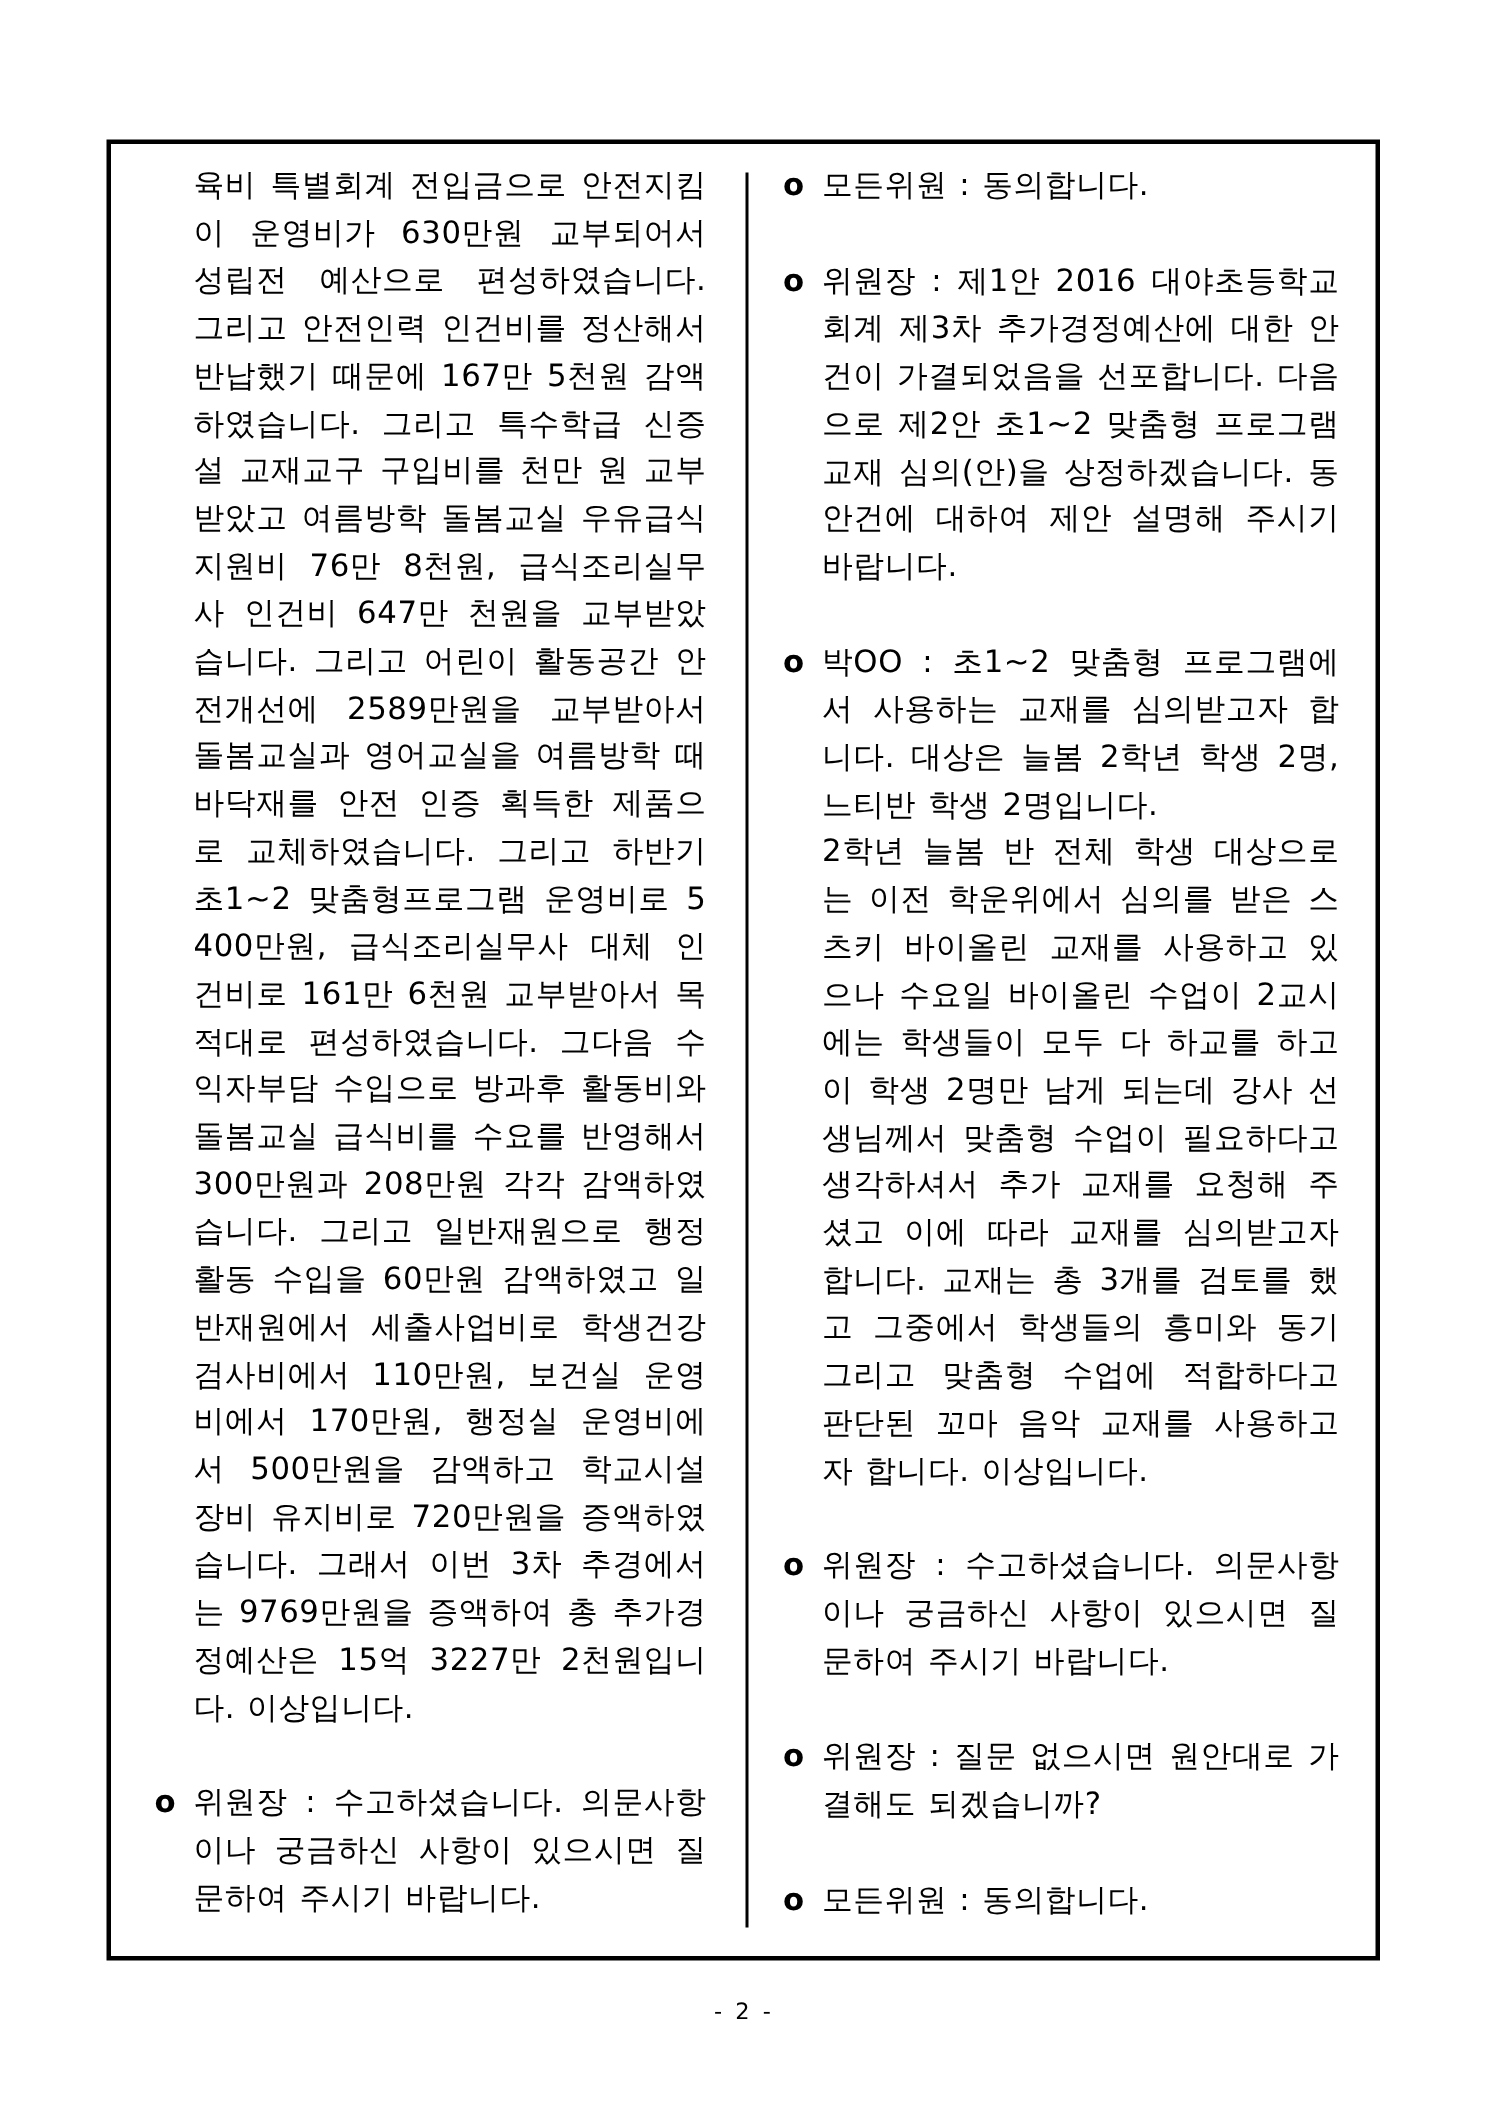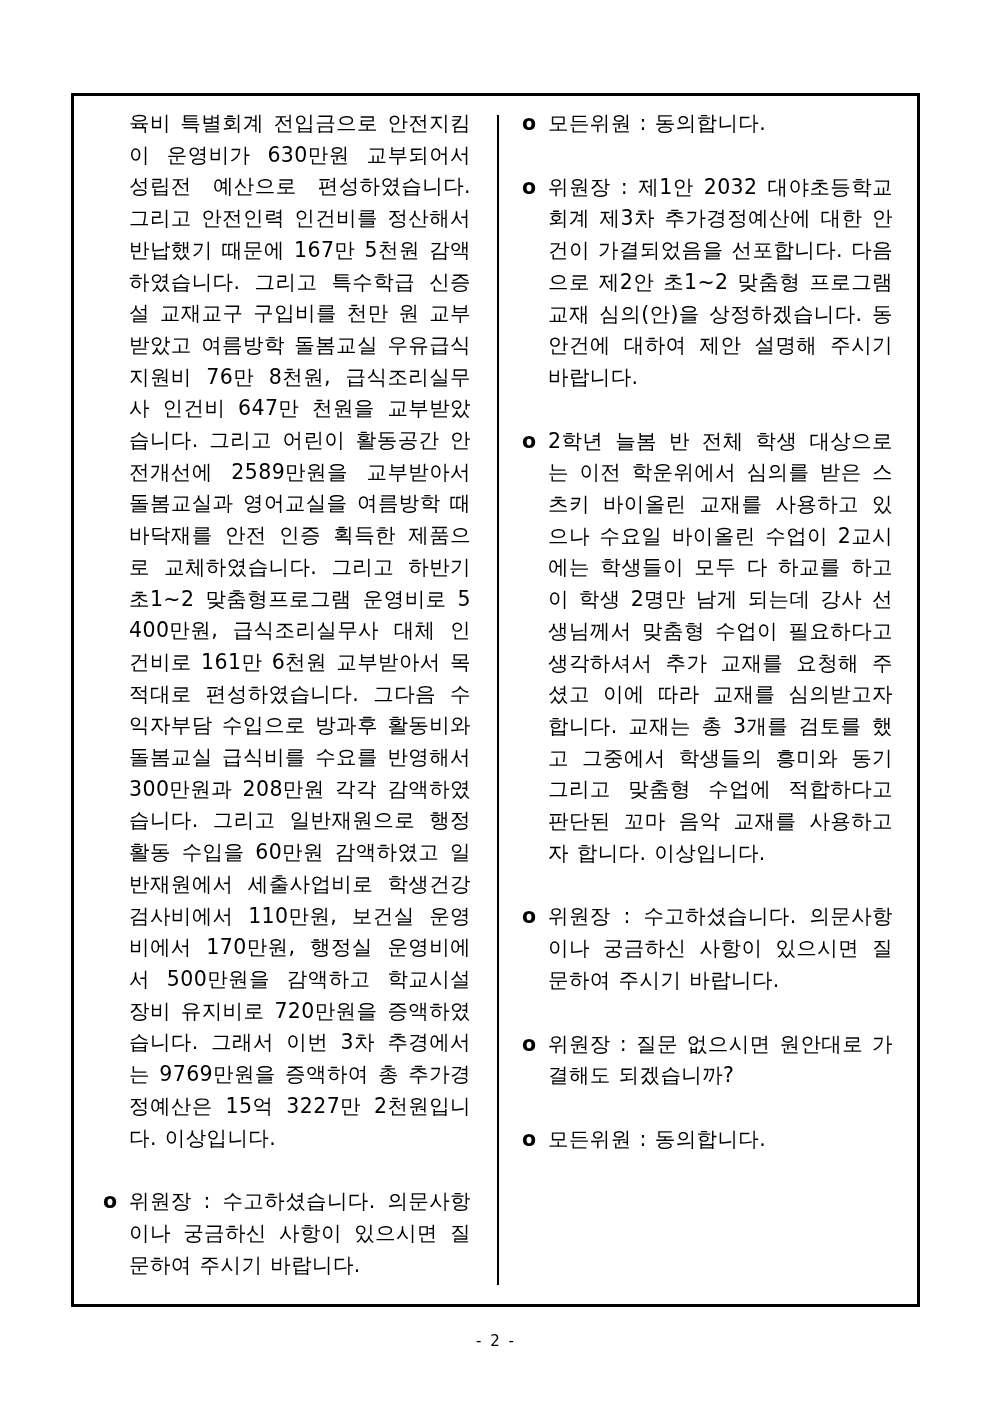--- a/index.html
+++ b/index.html
@@ -104,27 +104,28 @@
       <div class="block">
         <span class="bullet">o</span>
         <div class="speech-body">
           <span class="speaker">모든위원</span><span class="colon"> : </span><span>동의합니다.</span>
         </div>
       </div>
 
       <div class="block">
         <span class="bullet">o</span>
         <div class="speech-body">
-          <span class="speaker">위원장</span><span class="colon"> : </span><span>제1안 2032 대야초등학교회계 제3차 추가경정예산에 대한 안건이 가결되었음을 선포합니다. 다음으로 제2안 초1~2 맞춤형 프로그램 교재 심의(안)을 상정하겠습니다. 동 안건에 대하여 제안 설명해 주시기 바랍니다.</span>
+          <span class="speaker">위원장</span><span class="colon"> : </span><span>제1안 2016 대야초등학교회계 제3차 추가경정예산에 대한 안건이 가결되었음을 선포합니다. 다음으로 제2안 초1~2 맞춤형 프로그램 교재 심의(안)을 상정하겠습니다. 동 안건에 대하여 제안 설명해 주시기 바랍니다.</span>
         </div>
       </div>
 
       <div class="block">
         <span class="bullet">o</span>
         <div class="speech-body">
+          <div><span class="speaker">박OO</span><span class="colon"> : </span><span>초1~2 맞춤형 프로그램에서 사용하는 교재를 심의받고자 합니다. 대상은 늘봄 2학년 학생 2명, 느티반 학생 2명입니다.</span></div>
           <div><span>2학년 늘봄 반 전체 학생 대상으로는 이전 학운위에서 심의를 받은 스츠키 바이올린 교재를 사용하고 있으나 수요일 바이올린 수업이 2교시에는 학생들이 모두 다 하교를 하고 이 학생 2명만 남게 되는데 강사 선생님께서 맞춤형 수업이 필요하다고 생각하셔서 추가 교재를 요청해 주셨고 이에 따라 교재를 심의받고자 합니다. 교재는 총 3개를 검토를 했고 그중에서 학생들의 흥미와 동기 그리고 맞춤형 수업에 적합하다고 판단된 꼬마 음악 교재를 사용하고자 합니다. 이상입니다.</span></div>
         </div>
       </div>
 
       <div class="block mt-extra">
         <span class="bullet">o</span>
         <div class="speech-body">
           <span class="speaker">위원장</span><span class="colon"> : </span><span>수고하셨습니다. 의문사항이나 궁금하신 사항이 있으시면 질문하여 주시기 바랍니다.</span>
         </div>
       </div>

